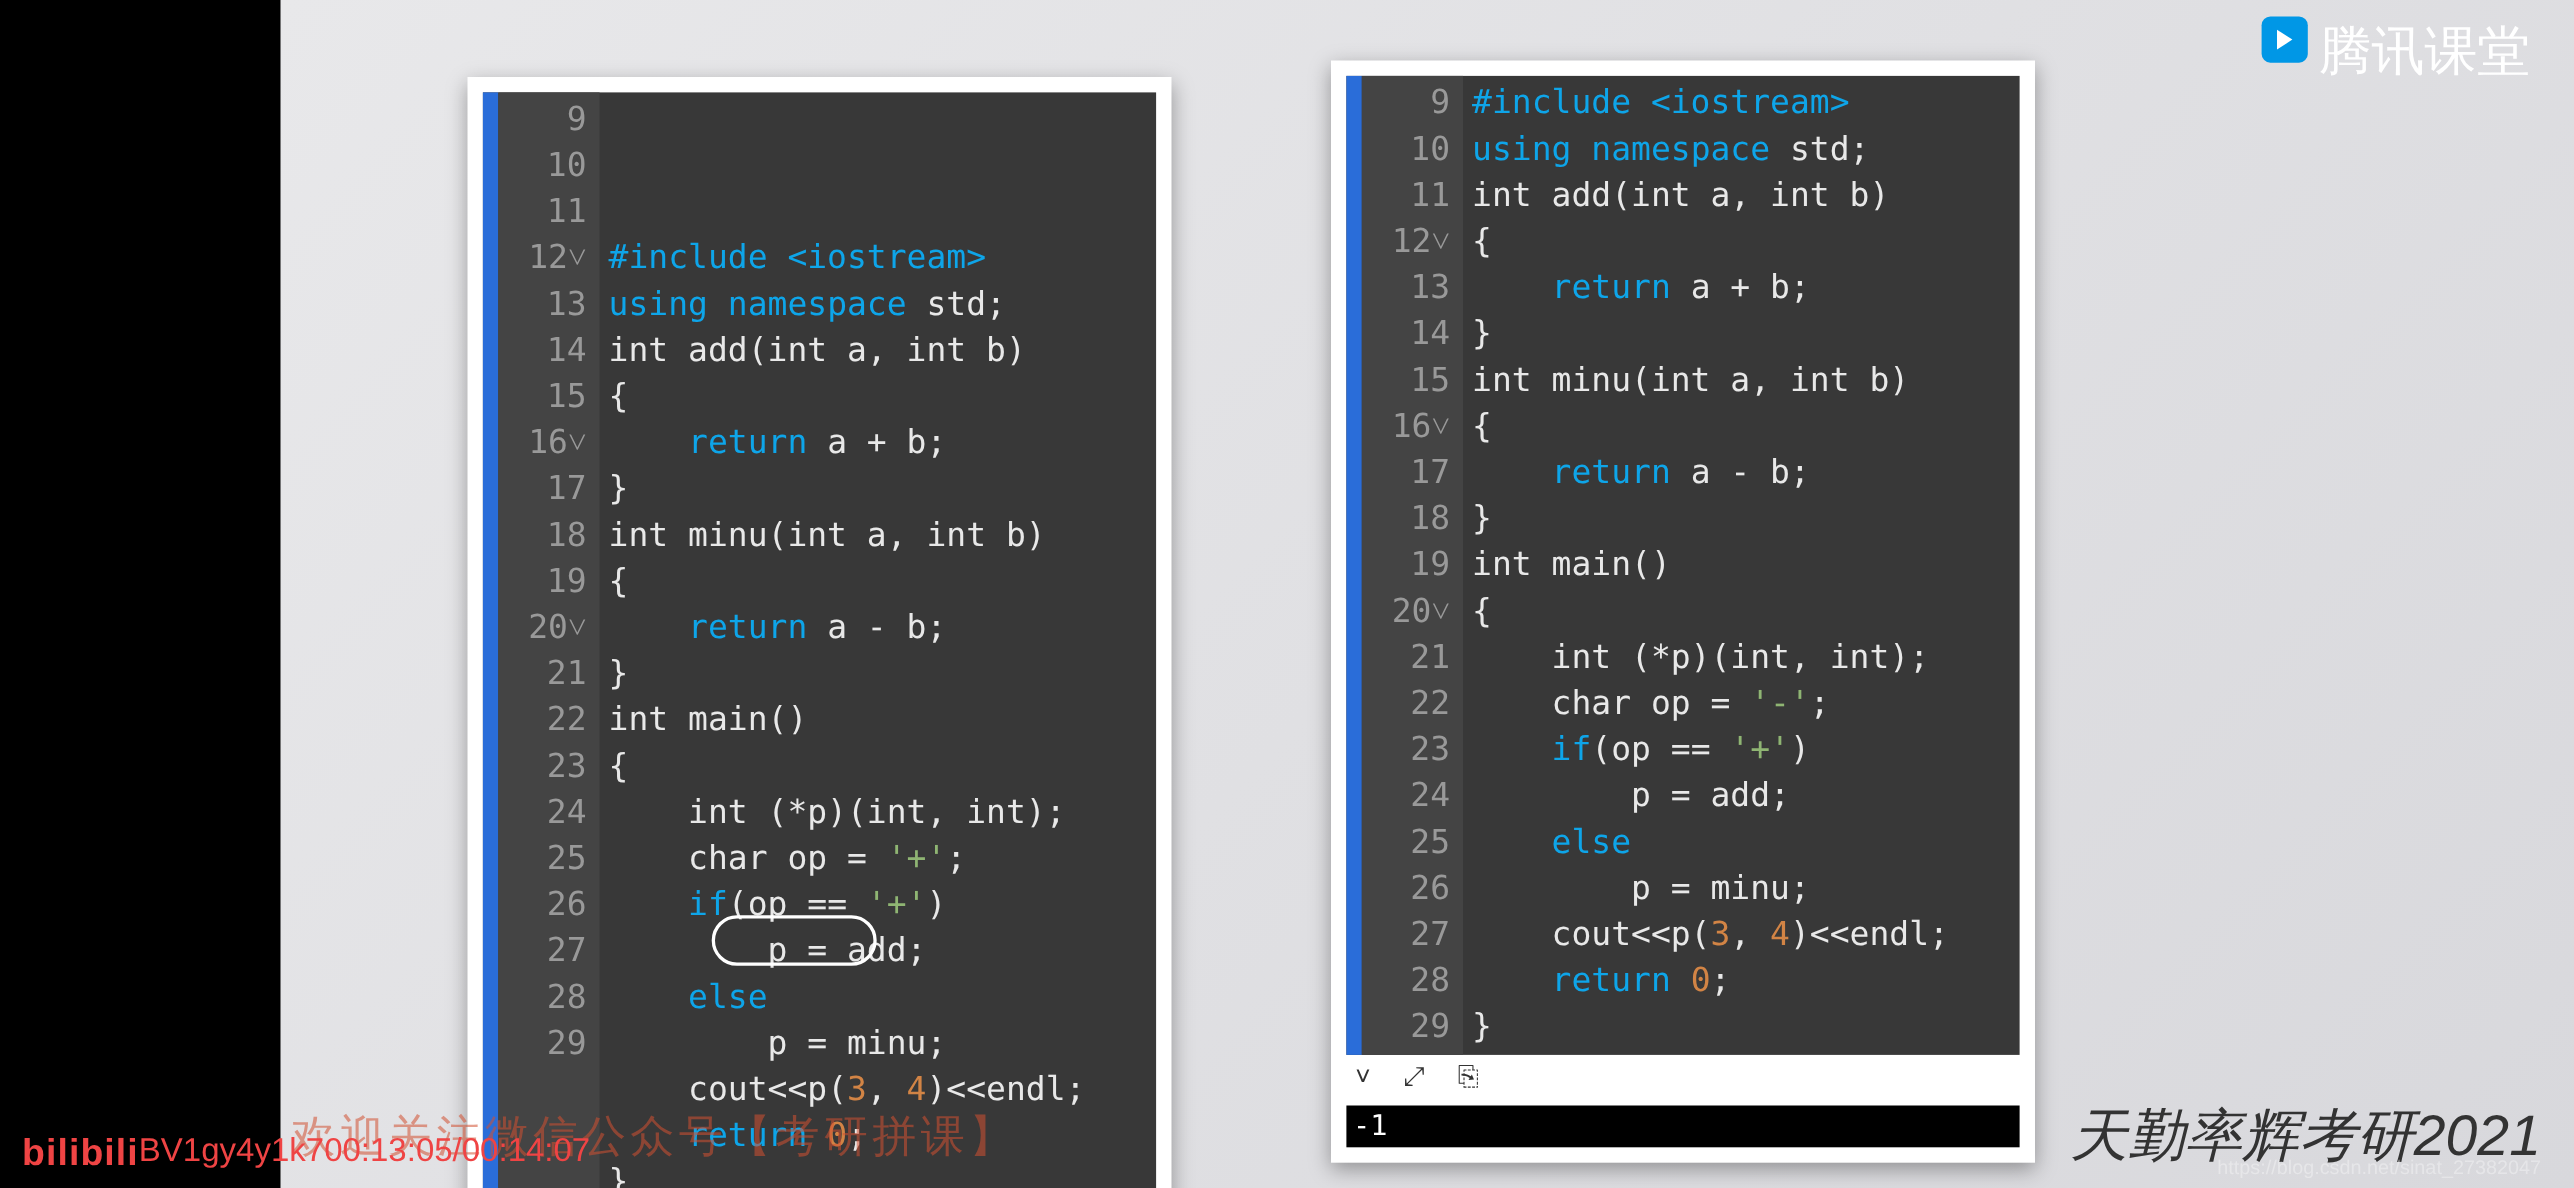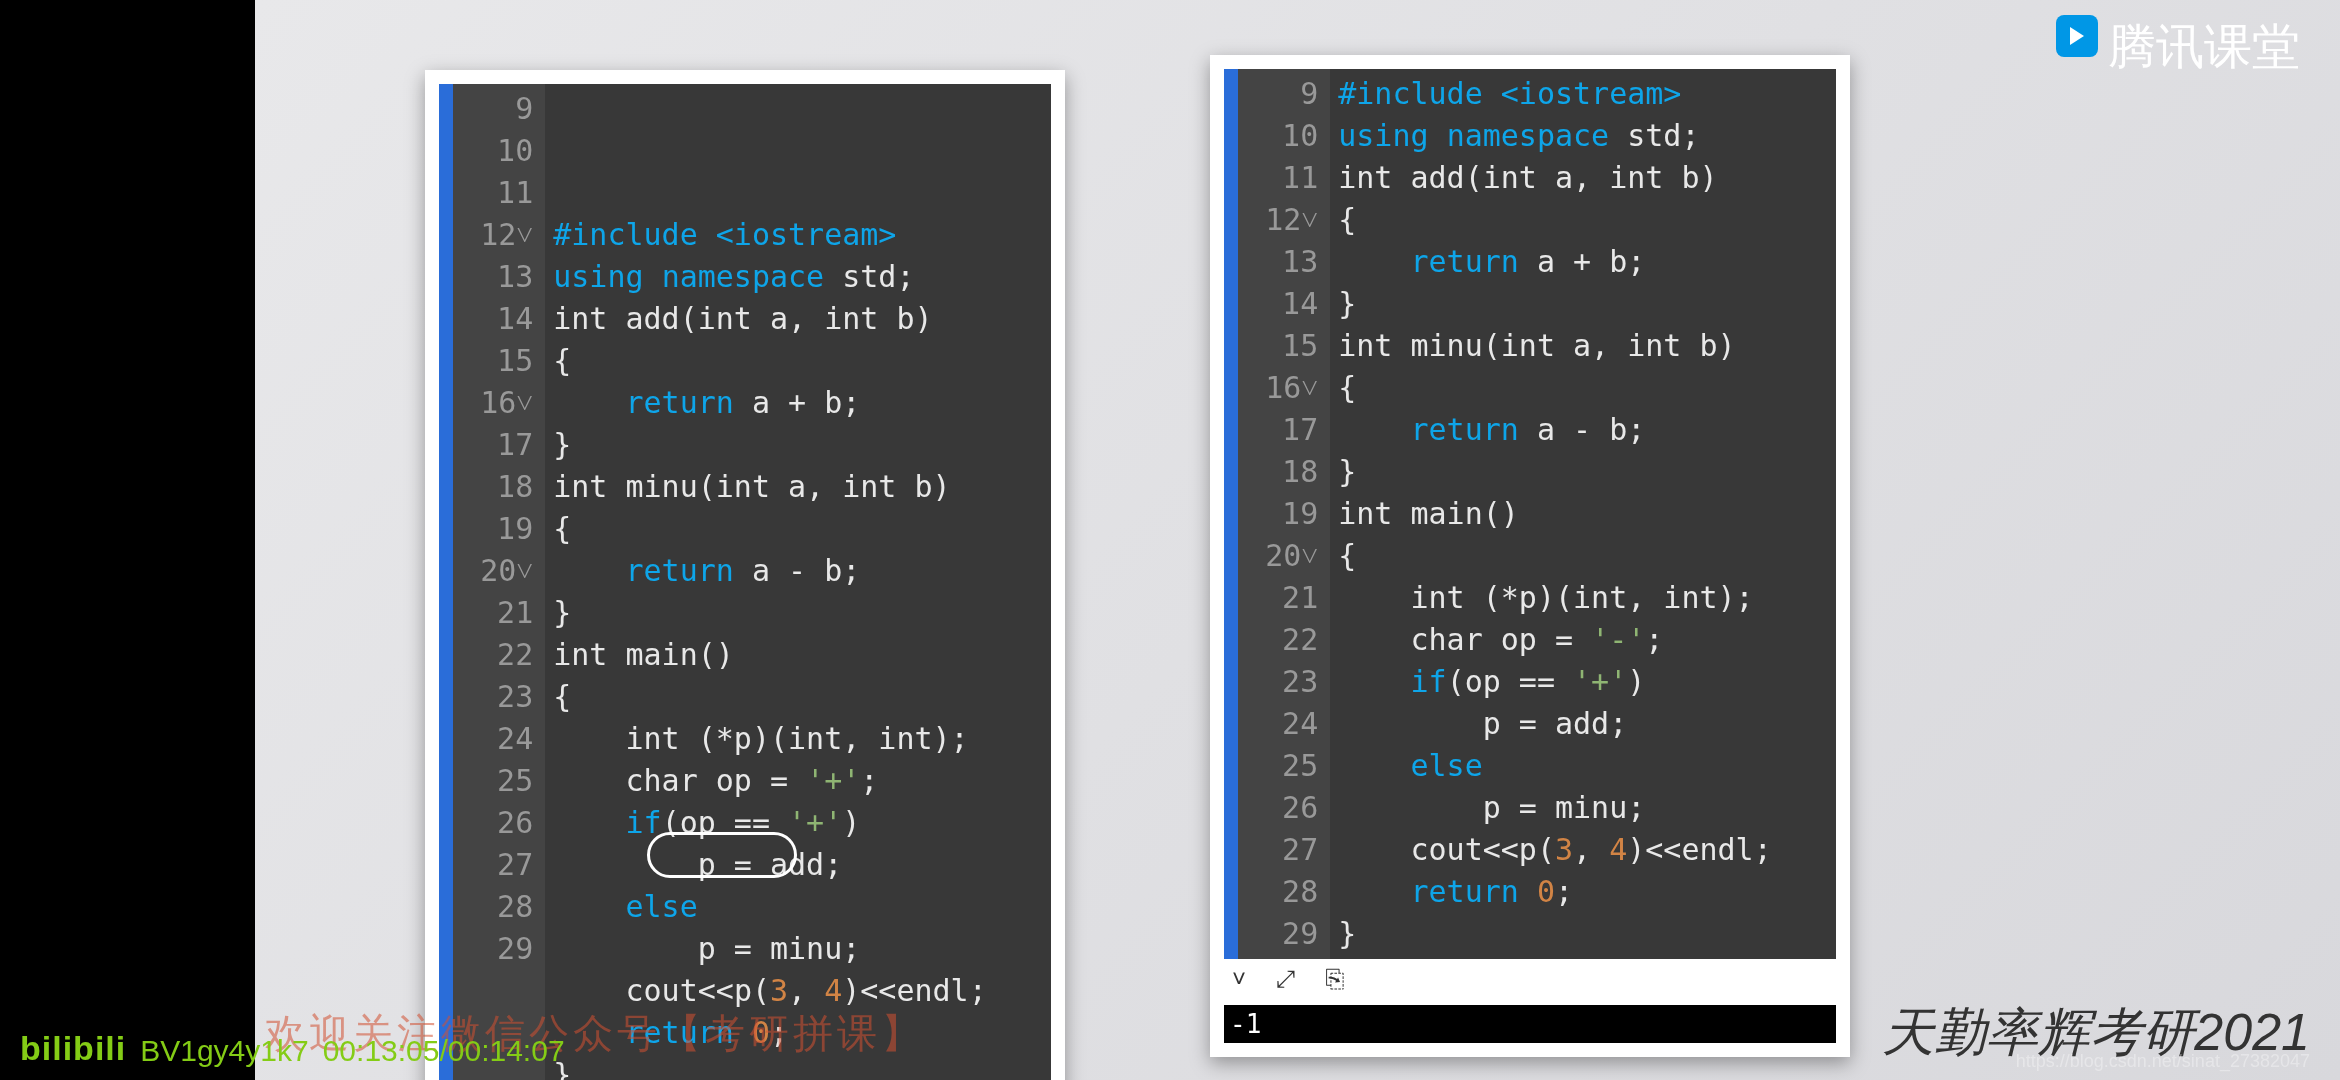--- a/index.html
+++ b/index.html
@@ -110,26 +110,25 @@
   display: flex;
   gap: 30px;
   padding: 6px 8px;
   color: #333;
   font-size: 24px;
 }
 .bilibili-mark {
   position: absolute;
   left: 20px;
   bottom: 12px;
-  color: #84cc16;
+  color: #ef4444;
   font-size: 30px;
   font-family: sans-serif;
   display: flex;
-  align-items: flex-end;
-  gap: 14px;
+  align-items: flex-start;
 }
 .bili-logo { font-weight: 700; font-size: 34px; letter-spacing: 1px; }
 .wechat-promo {
   position: absolute;
   left: 10px;
   bottom: 20px;
   color: rgba(210, 80, 50, 0.55);
   font-size: 40px;
   line-height: 54px;
   letter-spacing: 4px;

